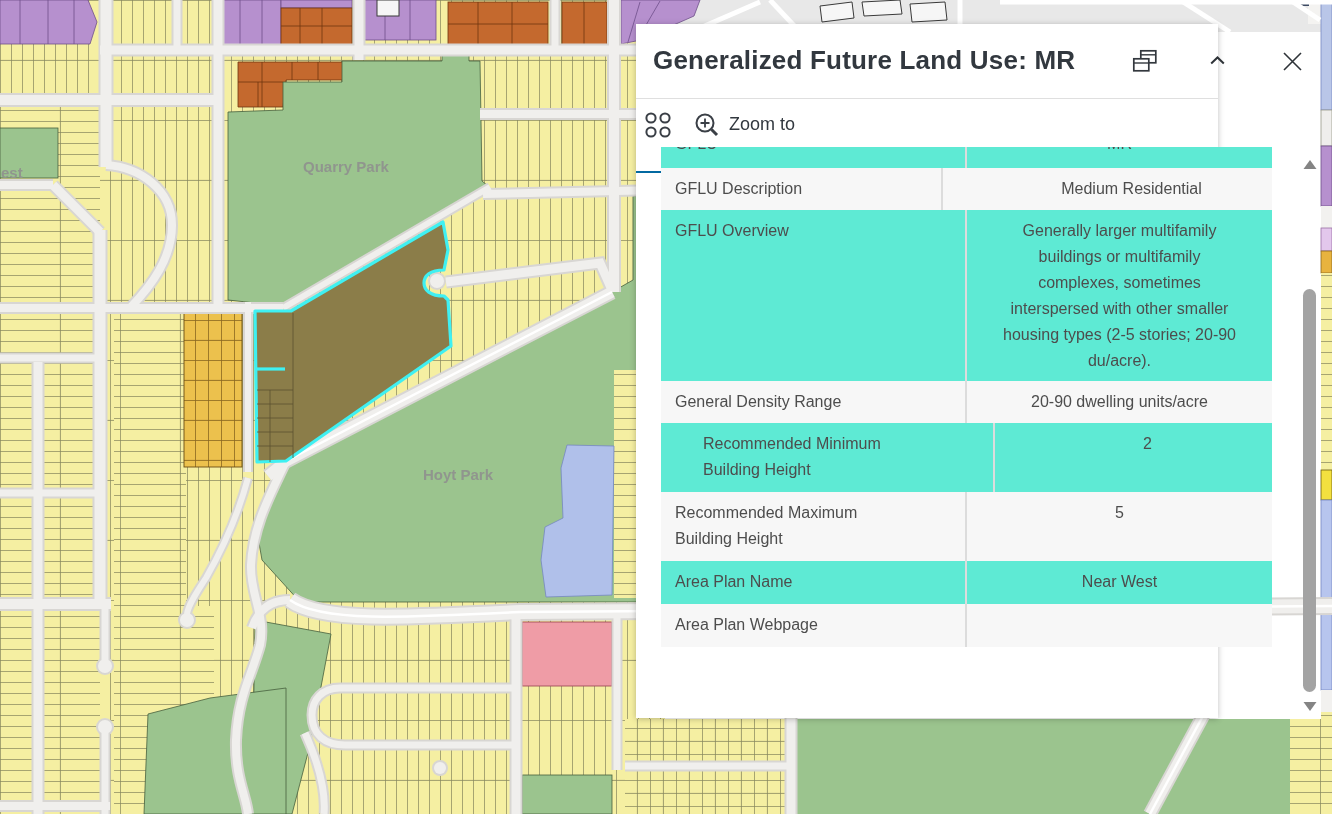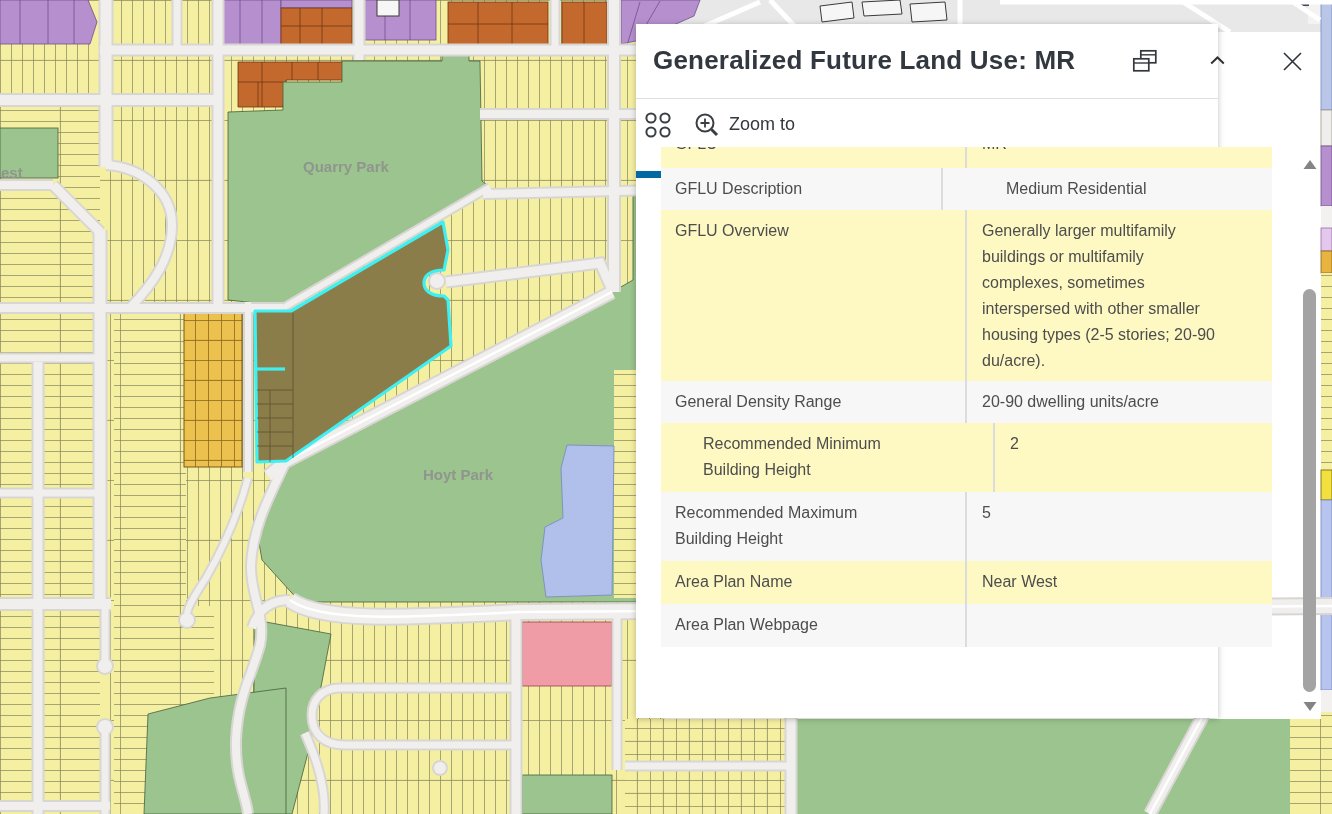--- a/index.html
+++ b/index.html
@@ -2,28 +2,28 @@
 <html><head>
 <meta charset="utf-8">
 <style>
   html,body{margin:0;padding:0;}
   body{width:1332px;height:814px;overflow:hidden;font-family:"Liberation Sans",sans-serif;position:relative;background:#fff;}
   #map{position:absolute;left:0;top:0;}
   #popup{position:absolute;left:636px;top:24px;width:582px;height:694px;background:#fff;box-shadow:0 1px 6px rgba(0,0,0,0.25);}
   #phead{position:absolute;left:0;top:0;width:100%;height:74px;border-bottom:1px solid #dfdfdf;}
   #ptitle{position:absolute;left:17px;top:36px;font-size:26px;font-weight:bold;color:#32383f;letter-spacing:0.2px;transform:translateY(-50%);white-space:nowrap;}
   .hicon{position:absolute;top:22px;}
-  #ptools{position:absolute;left:0;top:75px;width:100%;height:72px;border-bottom:7px solid #0369a1;}
+  #ptools{position:absolute;left:0;top:75px;width:100%;height:72px;border-bottom:2px solid #0369a1;}
   #zoomtxt{position:absolute;left:93px;top:15px;font-size:18px;color:#32383f;}
   #ptable{position:absolute;left:25px;top:123px;width:611px;overflow:hidden;}
   .row{display:flex;width:611px;color:#4d4d4d;font-size:16px;line-height:26px;}
-  .row.g{background:#fef9c3;}
+  .row.g{background:#5eead4;}
   .row.w{background:#f7f7f7;}
   .cl{width:306px;padding:8px 14px;box-sizing:border-box;border-right:2px solid #dcdcdc;}
-  .cv{width:305px;padding:8px 15px;box-sizing:border-box;}
+  .cv{width:305px;padding:8px 15px;box-sizing:border-box;text-align:center;}
   #sb{position:absolute;}
 </style>
 </head>
 <body>
 <svg id="map" width="1332" height="814" viewBox="0 0 1332 814">
   <defs>
     <pattern id="pyv" width="11" height="120" patternUnits="userSpaceOnUse">
       <rect width="11" height="120" fill="#f5efa2"></rect>
       <path d="M0.4,0 V120" stroke="#85855c" stroke-width="0.8"></path>
       <path d="M0,0.4 H11 M0,60.4 H11" stroke="#85855c" stroke-width="0.8"></path>

